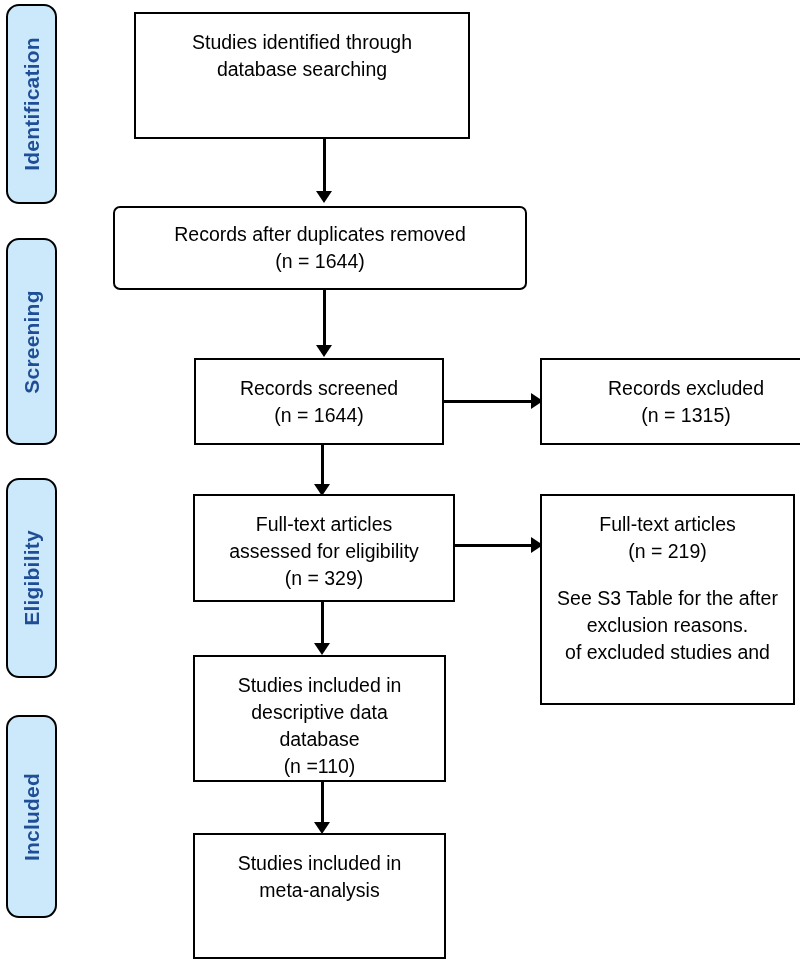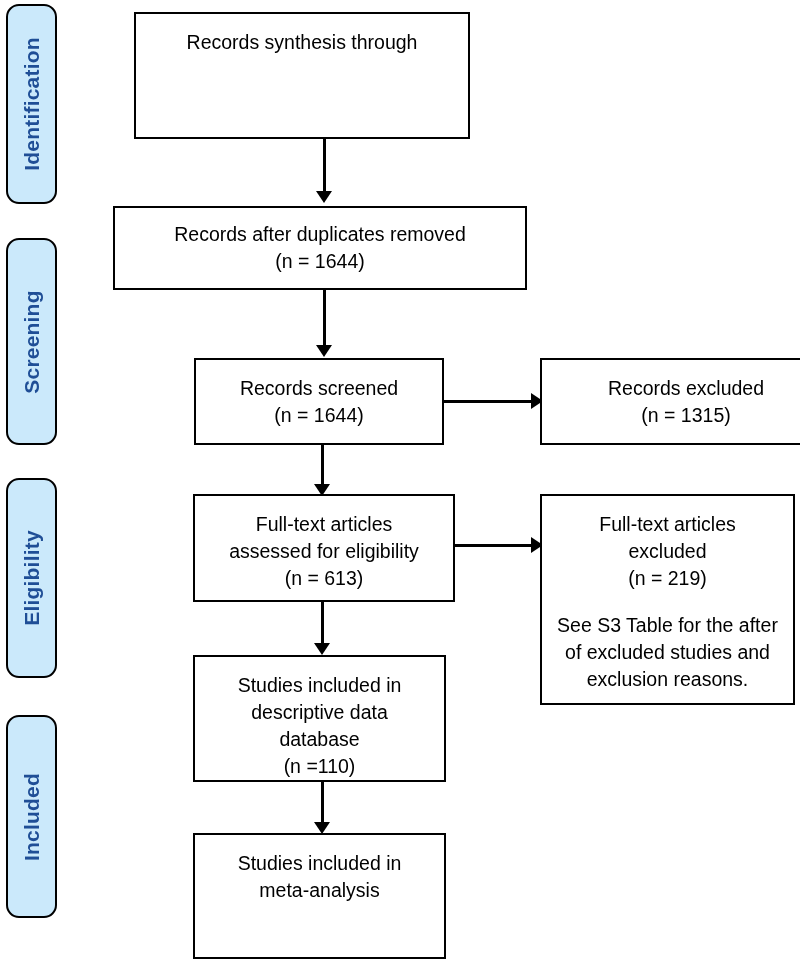--- a/index.html
+++ b/index.html
@@ -54,21 +54,21 @@
     line-height: 27px;
     color: #000000;
     font-family: "Liberation Sans", sans-serif;
   }
   .flow-box .box-text {
     width: 100%;
     padding: 0 6px;
     box-sizing: border-box;
     white-space: pre-line;
   }
-  .flow-box.pad-top-sm   { padding-top: 13px; }
+  .flow-box.pad-top-sm   { padding-top: 13px; border-radius: 7px; }
   .flow-box.pad-top-md   { padding-top: 15px; }
   .gap-para { height: 20px; }
 
   
   .v-line {
     position: absolute;
     width: 3px;
     background: #000000;
   }
   .h-line {
@@ -108,21 +108,22 @@
 
   <div class="stage-pill" style="left:6px; top:478px; width:51px; height:200px;">
     <span class="stage-label">Eligibility</span>
   </div>
 
   <div class="stage-pill" style="left:6px; top:715px; width:51px; height:203px;">
     <span class="stage-label">Included</span>
   </div>
 
   <div class="flow-box pad-top-md" style="left:134px; top:12px; width:336px; height:127px;">
-    <div class="box-text">Records synthesis through</div>
+    <div class="box-text">Studies identified through</div>
+    <div class="box-text">database searching</div>
   </div>
 
   <div class="v-line" style="left:323px; top:139px; width:3px; height:53px;"></div>
   <div class="arrow-down" style="left:316px; top:191px;"></div>
 
   <div class="flow-box pad-top-sm" style="left:113px; top:206px; width:414px; height:84px;">
     <div class="box-text">Records after duplicates removed</div>
     <div class="box-text">(n = 1644)</div>
   </div>
 
@@ -141,34 +142,33 @@
     <div class="box-text">Records excluded</div>
     <div class="box-text">(n = 1315)</div>
   </div>
 
   <div class="v-line" style="left:321px; top:445px; width:3px; height:41px;"></div>
   <div class="arrow-down" style="left:314px; top:484px;"></div>
 
   <div class="flow-box pad-top-md" style="left:193px; top:494px; width:262px; height:108px;">
     <div class="box-text">Full-text articles</div>
     <div class="box-text">assessed for eligibility</div>
-    <div class="box-text">(n = 613)</div>
+    <div class="box-text">(n = 329)</div>
   </div>
 
   <div class="h-line" style="left:455px; top:544px; width:80px;"></div>
   <div class="arrow-right" style="left:531px; top:537px;"></div>
 
   <div class="flow-box pad-top-md" style="left:540px; top:494px; width:255px; height:211px;">
     <div class="box-text">Full-text articles</div>
-    <div class="box-text">excluded</div>
     <div class="box-text">(n = 219)</div>
     <div class="gap-para"></div>
     <div class="box-text">See S3 Table for the after</div>
+    <div class="box-text">exclusion reasons.</div>
     <div class="box-text">of excluded studies and</div>
-    <div class="box-text">exclusion reasons.</div>
   </div>
 
   <div class="v-line" style="left:321px; top:602px; width:3px; height:42px;"></div>
   <div class="arrow-down" style="left:314px; top:643px;"></div>
 
   <div class="flow-box pad-top-md" style="left:193px; top:655px; width:253px; height:127px;">
     <div class="box-text">Studies included in</div>
     <div class="box-text">descriptive data</div>
     <div class="box-text">database</div>
     <div class="box-text">(n =110)</div>

